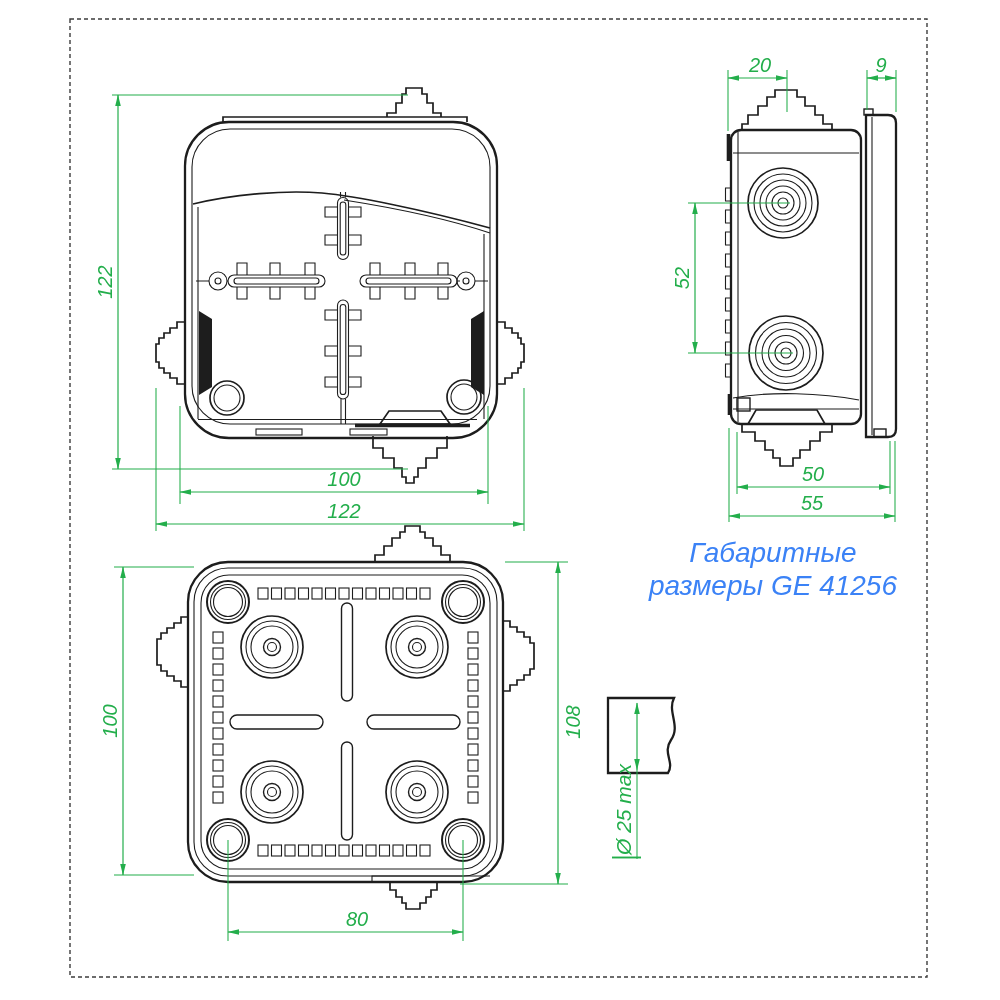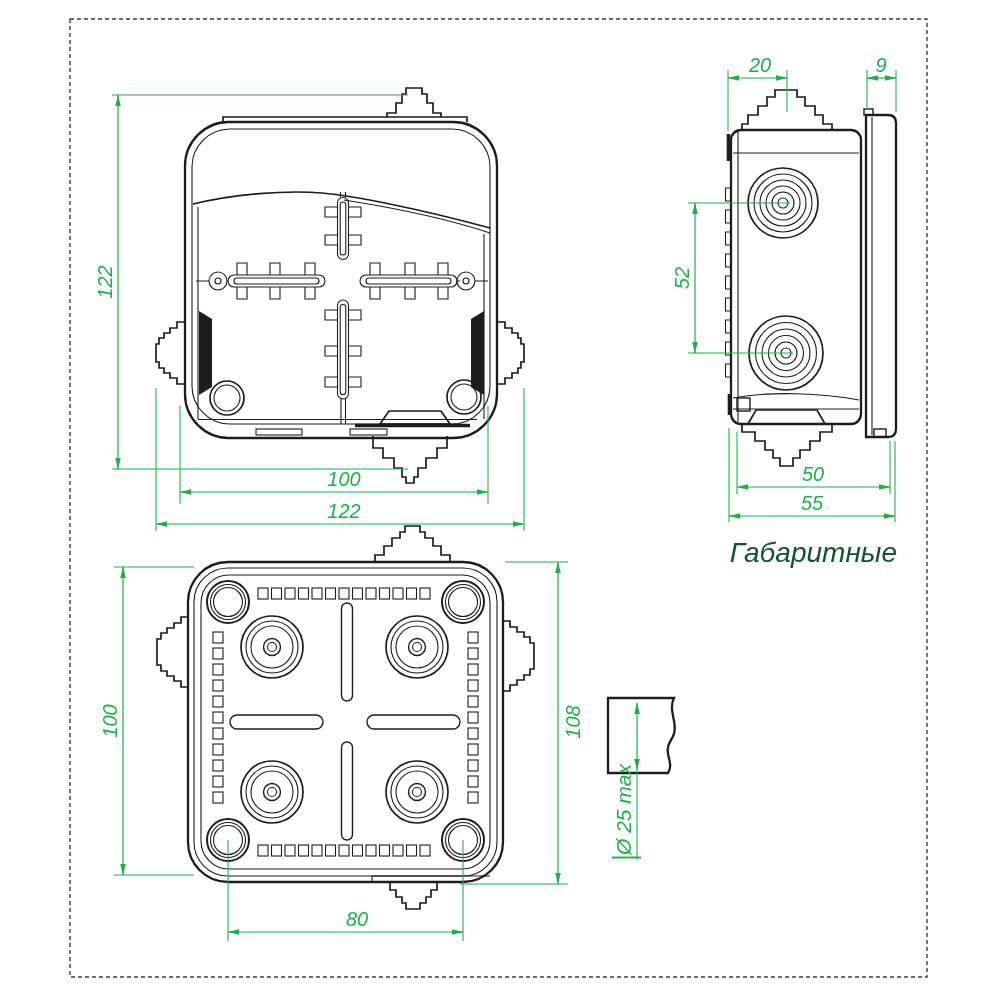--- a/index.html
+++ b/index.html
@@ -19,21 +19,21 @@
   .g{fill:none;stroke:#23ae4b;stroke-width:1.2;}
   .ge{fill:none;stroke:#23ae4b;stroke-width:1.05;}
   .g18{fill:none;stroke:#23ae4b;stroke-width:1.9;}
   text.dim{font-family:"Liberation Sans",sans-serif;font-style:italic;font-size:20px;
            fill:#23ae4b;stroke:none;}
   text.dim2{font-family:"Liberation Sans",sans-serif;font-style:italic;font-size:21px;
            fill:#23ae4b;stroke:none;}
   .frame{fill:none;stroke:#3c3c3c;stroke-width:1.4;stroke-dasharray:4 3;}
   .title-block{position:absolute;right:103px;top:536px;text-align:center;
     font-family:"Liberation Sans",sans-serif;font-style:italic;font-size:28px;
-    line-height:33px;color:#14532d;white-space:nowrap;}
+    line-height:33px;color:#3b82f6;white-space:nowrap;}
 </style>
 </head>
 <body>
 
 <div class="stage">
 <svg width="1000" height="1000" viewBox="0 0 1000 1000">
   <defs>
     <marker id="arw" markerWidth="10" markerHeight="6" refX="9.5" refY="3" orient="auto-start-reverse">
       <path d="M0,0.6 L10,3 L0,5.4 Z" fill="#23ae4b"></path>
     </marker>
@@ -299,14 +299,15 @@
   <g>
     <line x1="637" y1="703" x2="637" y2="770" class="g" marker-start="url(#arw)" marker-end="url(#arw)"></line>
     <path d="M637,770 V859" class="ge"></path>
     <path d="M612,857.5 H641" class="g18"></path>
     <text class="dim2" transform="translate(631,855) rotate(-90)" text-anchor="start">Ø 25 max</text>
   </g>
 </svg>
 
 <div class="title-block">
   <div>Габаритные</div>
+  <div>размеры GE 41256</div>
 </div>
 </div>
 
 </body></html>

